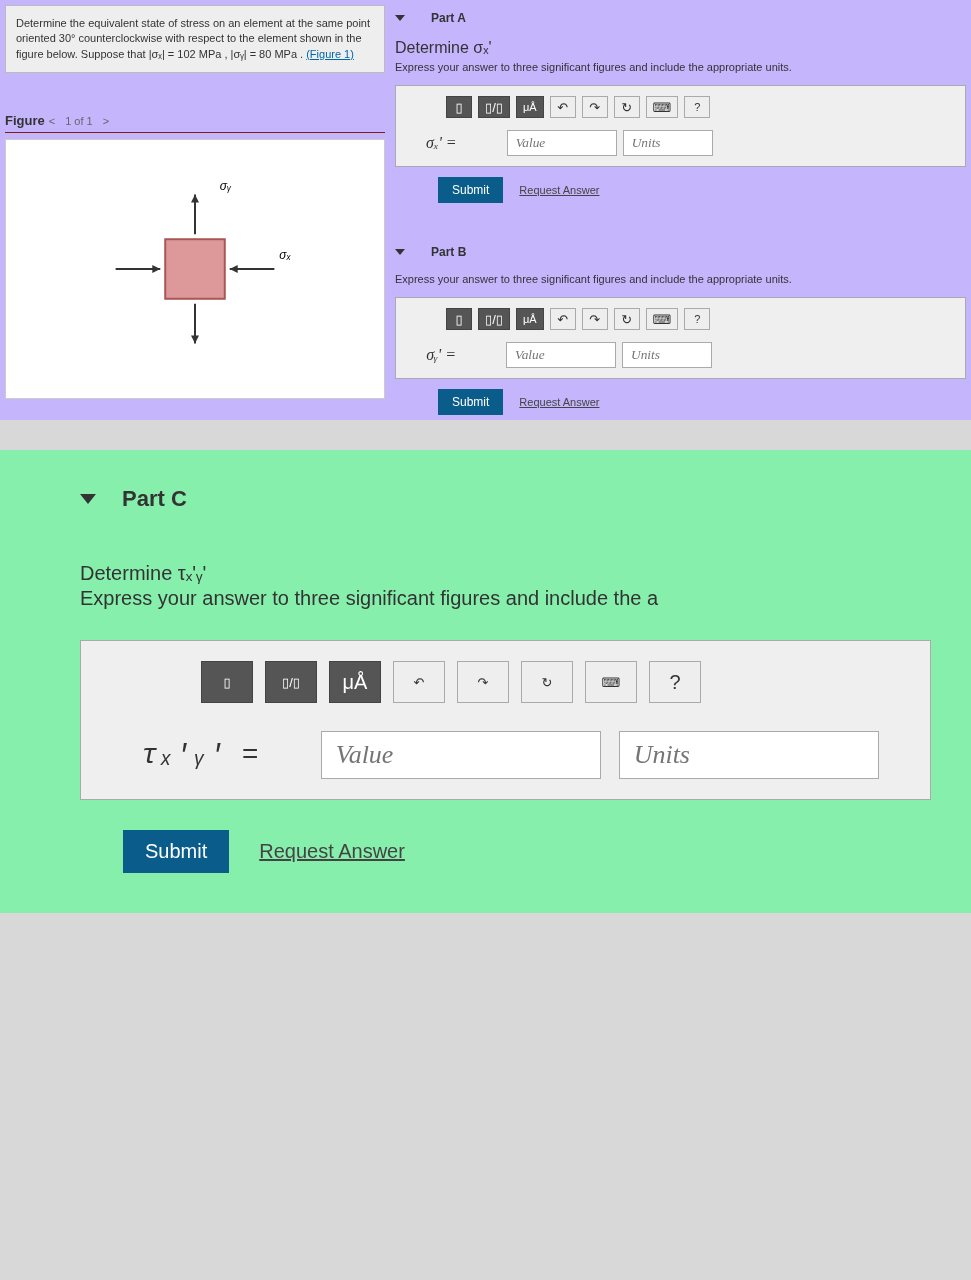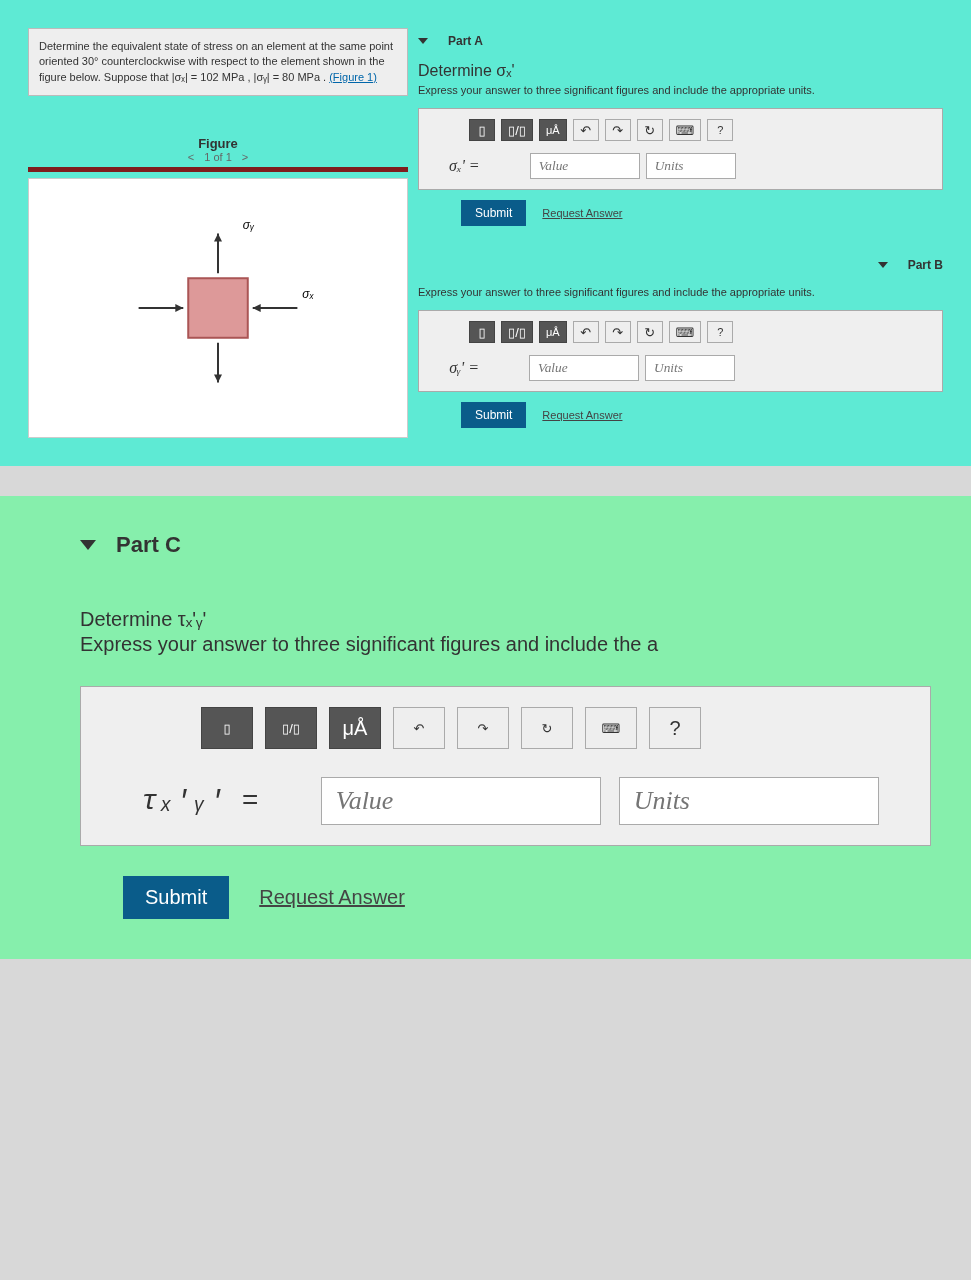--- a/index.html
+++ b/index.html
@@ -1,33 +1,33 @@
 <!DOCTYPE html>
 <html><head>
 <meta charset="utf-8">
 <style>
 * { box-sizing: border-box; margin: 0; padding: 0; }
 body { background: #d8d8d8; font-family: Arial, sans-serif; font-size: 12px; color: #333; }
 
-.top-section { background: #5eead4; padding: 28px; display: flex; gap: 10px; }
+.top-section { background: #c4b5fd; padding: 5px; display: flex; gap: 10px; }
 .left-col { width: 380px; }
 .right-col { flex: 1; }
 
 .problem-box { border: 1px solid #bbb; padding: 10px; background: #eee; font-size: 11px; line-height: 1.4; }
 .problem-box a { color: #0066aa; text-decoration: underline; cursor: pointer; }
 
 .figure-section { margin-top: 40px; }
-.figure-header { display: flex; justify-content: flex-start; align-items: center; border-bottom: 5px solid #7f1d1d; padding-bottom: 4px; flex-direction: column; }
+.figure-header { display: flex; justify-content: flex-start; align-items: center; border-bottom: 1px solid #7f1d1d; padding-bottom: 4px; }
 .figure-title { font-weight: bold; font-size: 13px; }
 .figure-nav { font-size: 11px; color: #666; display: flex; align-items: center; gap: 6px; }
 .figure-nav-btn { cursor: pointer; padding: 0 4px; }
 .figure-canvas { background: #fff; border: 1px solid #ccc; height: 260px; margin-top: 6px; position: relative; }
 .fig-svg { width: 100%; height: 100%; }
 
-.part-header { display: flex; align-items: center; gap: 20px; font-weight: bold; font-size: 12px; margin: 6px 0 14px 0; }
+.part-header { display: flex; align-items: center; gap: 26px; font-weight: bold; font-size: 12px; margin: 6px 0 14px 0; }
 .caret { width: 0; height: 0; border-left: 5px solid transparent; border-right: 5px solid transparent; border-top: 6px solid #333; }
 
 .prompt { font-size: 16px; margin-bottom: 4px; }
 .hint { font-size: 11px; margin-bottom: 12px; }
 
 .answer-box { border: 1px solid #aaa; padding: 10px; background: #efefef; margin-bottom: 8px; }
 .toolbar { display: flex; align-items: center; gap: 6px; margin-bottom: 12px; justify-content: flex-start; padding-left: 40px; }
 .tool-btn { background: #555; color: #fff; padding: 4px 6px; font-size: 11px; border: 1px solid #444; cursor: pointer; display: flex; align-items: center; justify-content: center; min-width: 26px; height: 22px; }
 .tool-btn.light { background: #eee; color: #333; border: 1px solid #aaa; }
 .icon { font-size: 13px; }
@@ -135,21 +135,21 @@
         <span class="eq-label">σₓ' =</span>
         <input class="value-input" placeholder="Value" style="">
         <input class="units-input" placeholder="Units" style="">
       </div>
     </div>
     <div class="submit-row">
       <button class="submit-btn">Submit</button>
       <a class="request-link">Request Answer</a>
     </div>
 
-    <div class="part-header" style="margin-top:32px;justify-content:flex-end;">
+    <div class="part-header" style="margin-top:42px;">
       <span class="caret"></span>
       <span>Part B</span>
     </div>
     <div class="hint">Express your answer to three significant figures and include the appropriate units.</div>
 
     <div class="answer-box">
       <div class="toolbar">
         <span class="tool-btn">
             <span class="icon">▯</span>
           </span>

